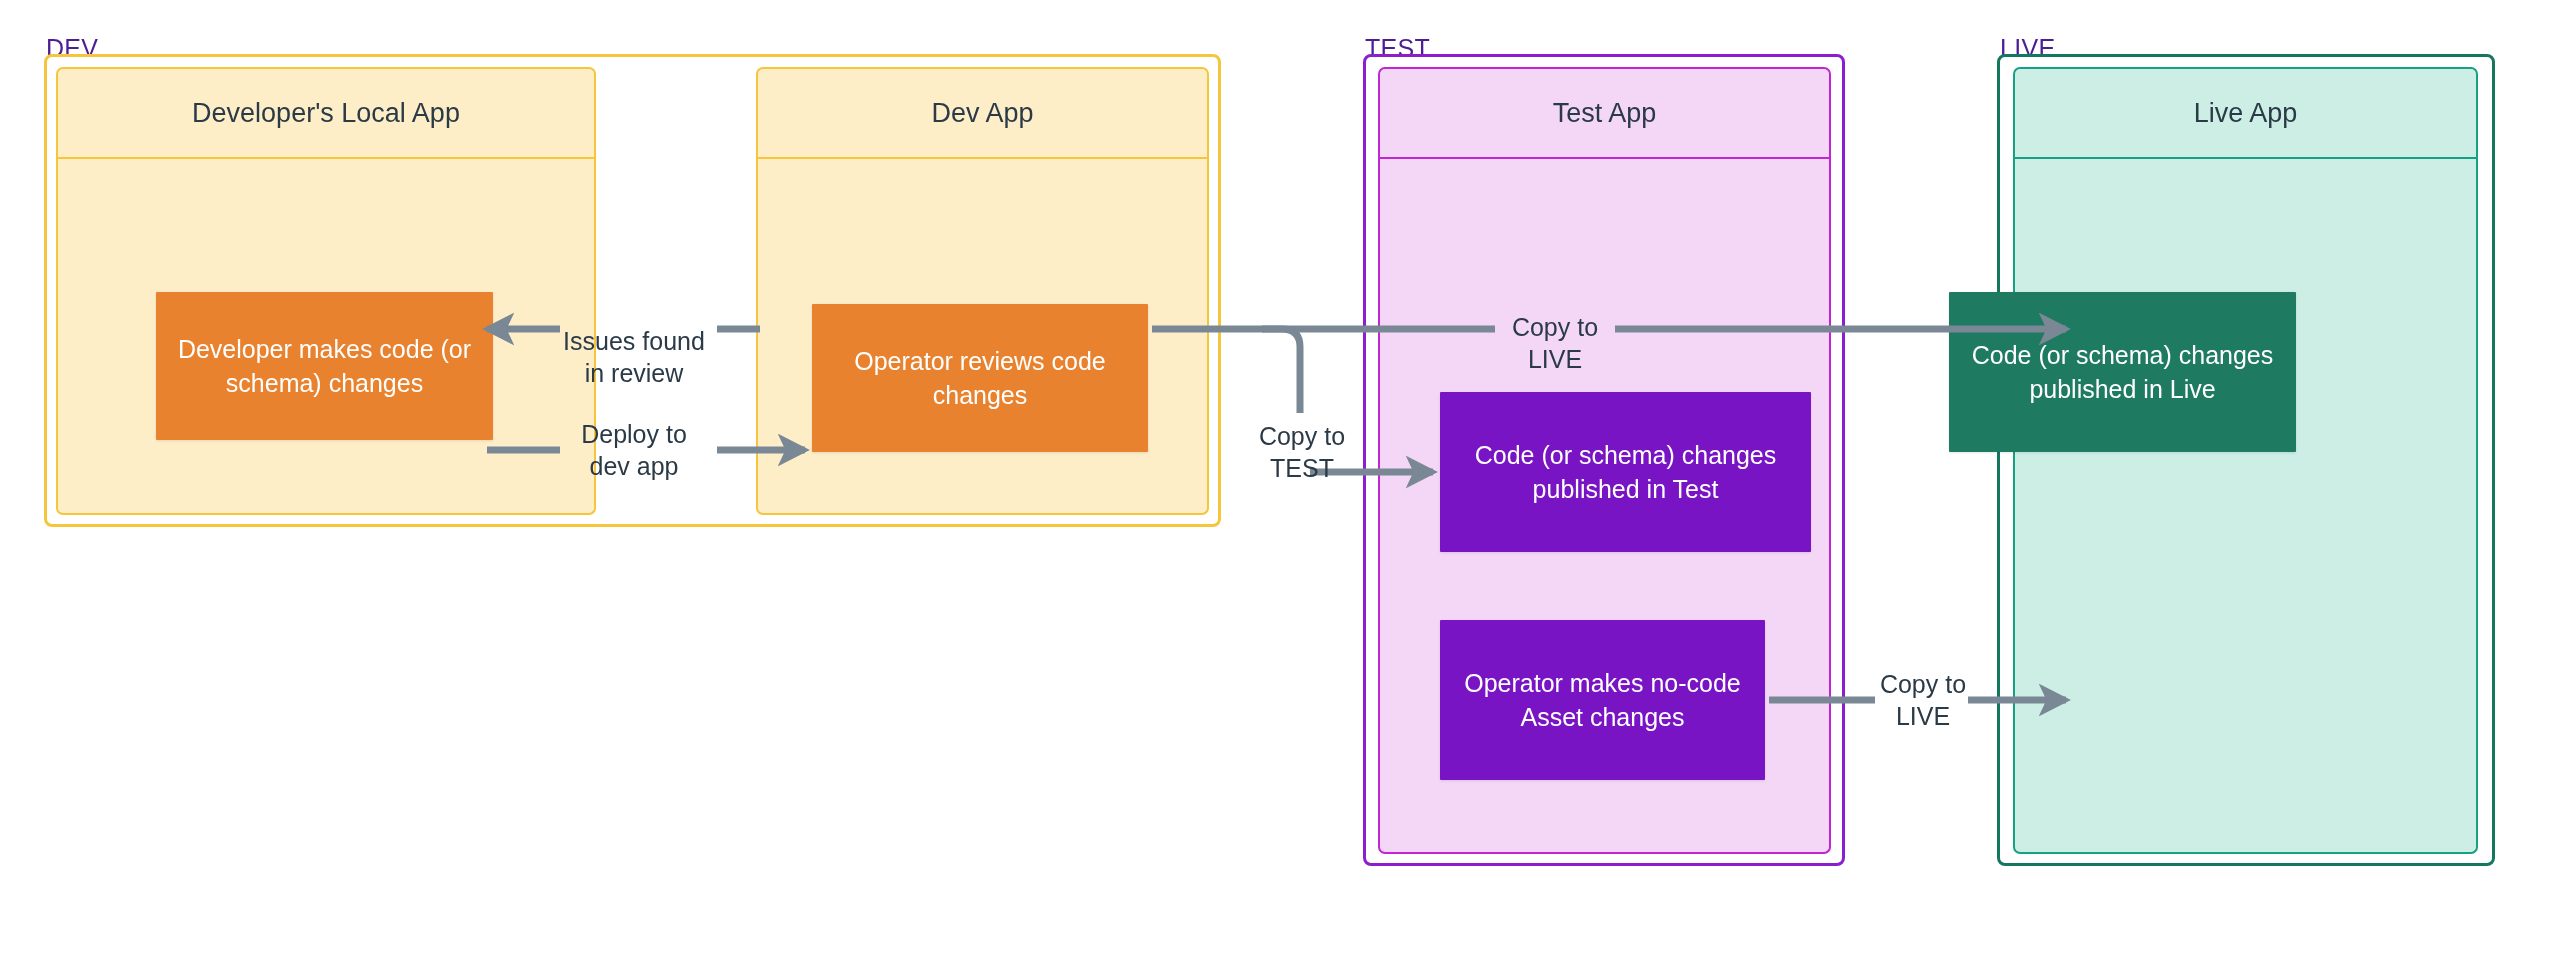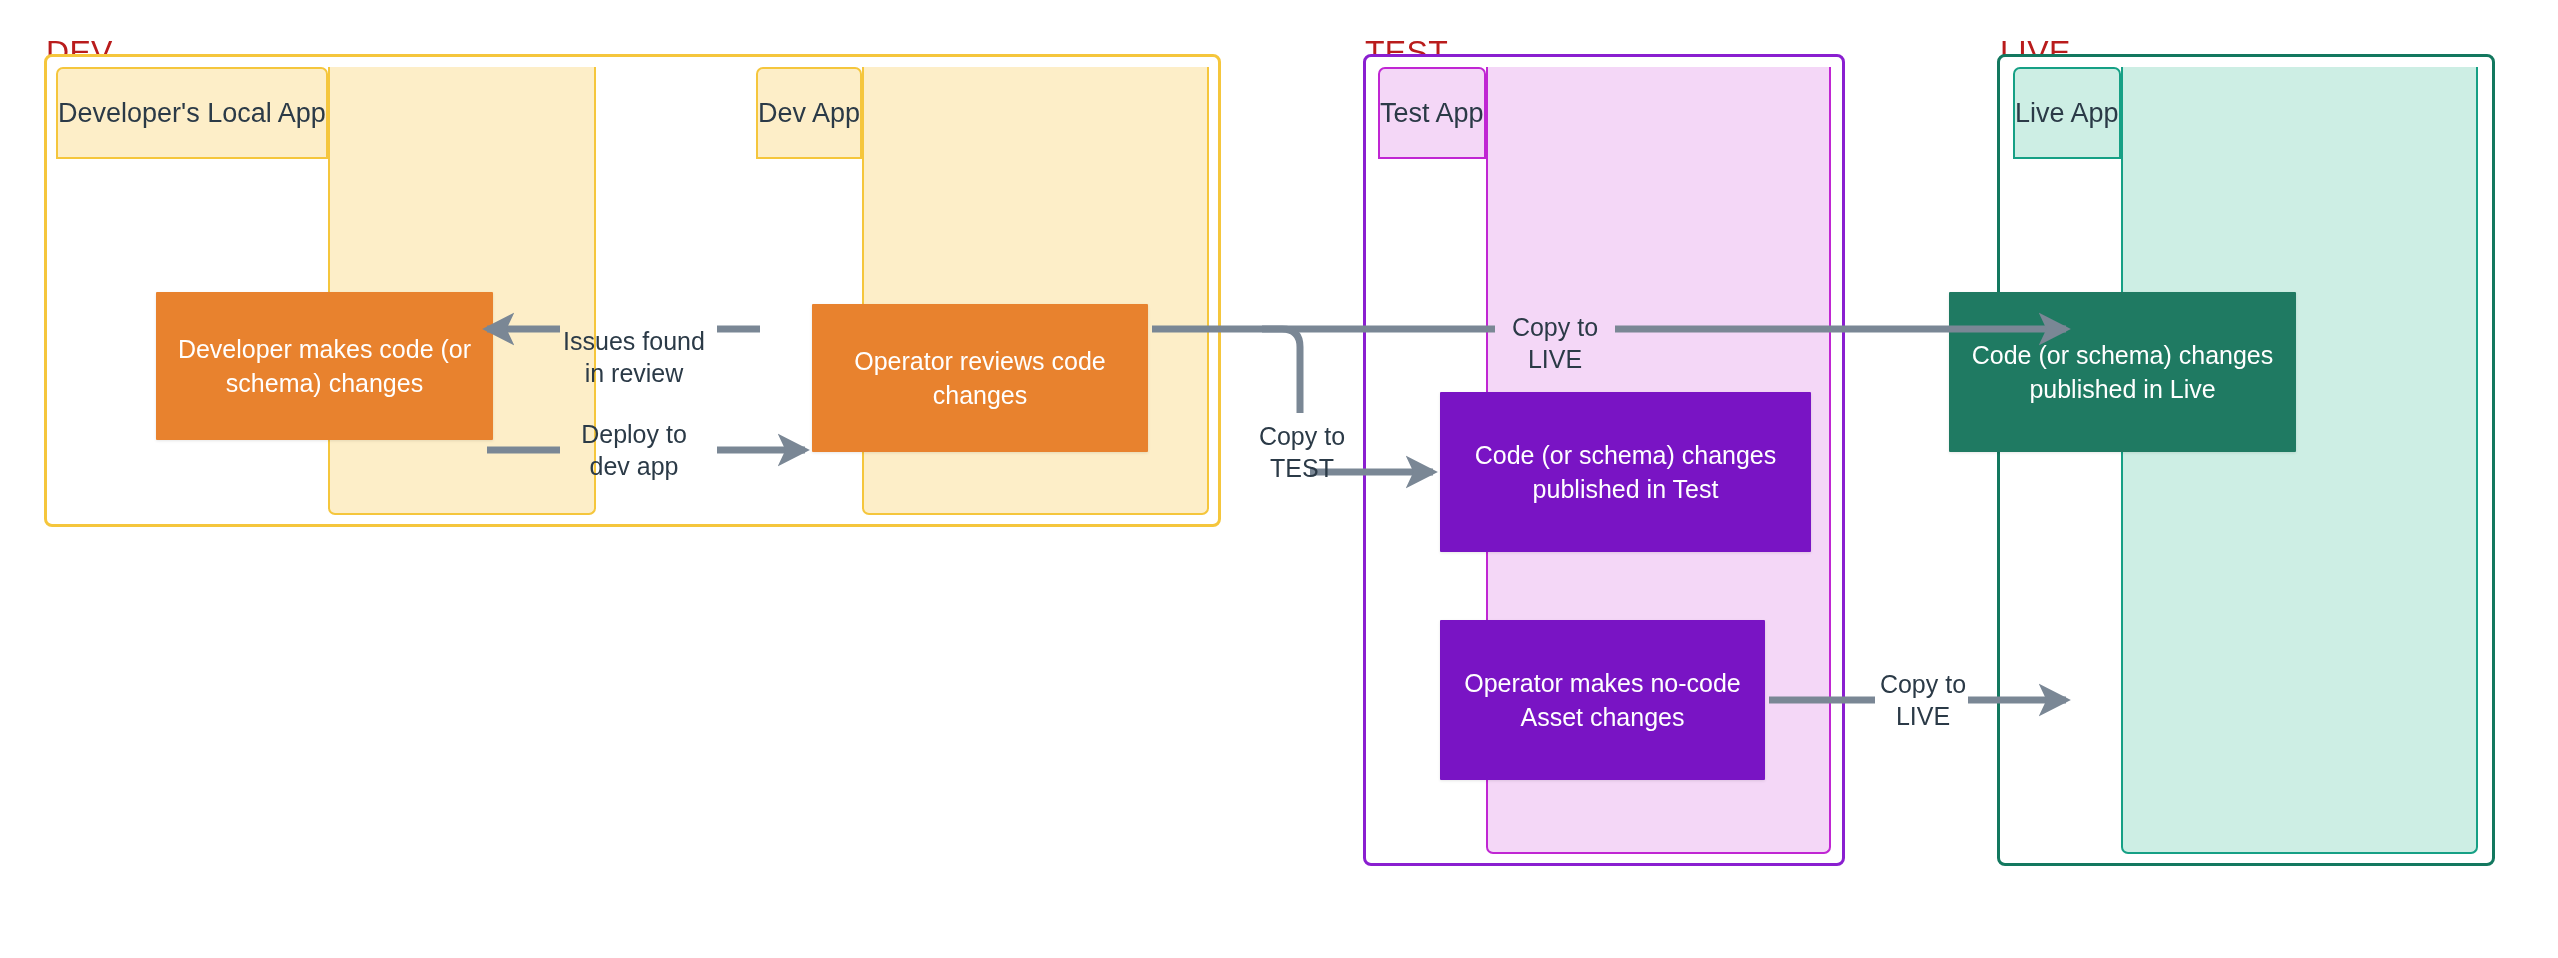--- a/index.html
+++ b/index.html
@@ -22,37 +22,37 @@
 
   
   .env {
     position: absolute;
     box-sizing: border-box;
     border-radius: 8px;
     background: #ffffff;
   }
   .env-label {
     position: absolute;
-    font-size: 32px;
+    font-size: 25px;
     letter-spacing: .3px;
-    color: #b91c1c;
+    color: #4c1d95;
     white-space: nowrap;
   }
 
   .env-dev  { border: 3px solid #f5c63c; }
   .env-test { border: 3px solid #8a1fd0; }
   .env-live { border: 3px solid #13785f; }
 
   
   .app {
     position: absolute;
     box-sizing: border-box;
     border-radius: 13px;
     display: flex;
-    flex-direction: row;
+    flex-direction: column;
   }
   .app-head {
     box-sizing: border-box;
     height: 92px;
     display: flex;
     align-items: center;
     justify-content: center;
     border-radius: 7px 7px 0 0;
     font-size: 27px;
     color: #2b3a47;

